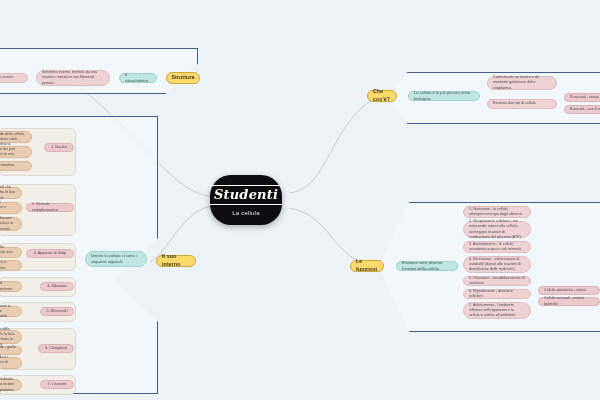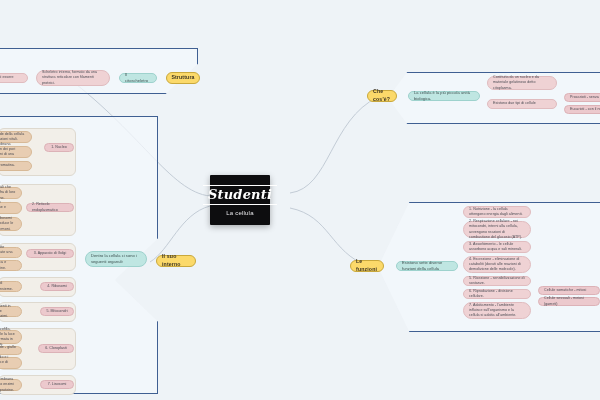--- a/index.html
+++ b/index.html
@@ -6,22 +6,22 @@
   body{
     width:600px;height:400px;overflow:hidden;position:relative;
     background:#eef3f7;
     font-family:"Liberation Sans", sans-serif;
   }
   .canvas{position:absolute;inset:0;}
   svg.links{position:absolute;left:0;top:0;width:600px;height:400px;}
 
   
   .center-node{
-    position:absolute;left:210px;top:175px;width:60px;height:50px;
-    background:#0d0d0f;border-radius:1px;
+    position:absolute;left:210px;top:175px;width:72px;height:50px;
+    background:#0d0d0f;border-radius:21px;
     display:flex;flex-direction:column;align-items:center;justify-content:center;
     box-shadow:0 2px 6px rgba(0,0,0,.30);
   }
   .center-brand{
     color:#ffffff;font-family:"DejaVu Serif", serif;font-style:italic;font-weight:bold;
     font-size:13px;letter-spacing:.2px;line-height:1;
     border-top:1px solid #ffffff;border-bottom:1px solid #ffffff;padding:2px 5px 3px;
   }
   .center-sub{color:#e7e7ea;font-size:6px;margin-top:5px;letter-spacing:.2px;}
 

